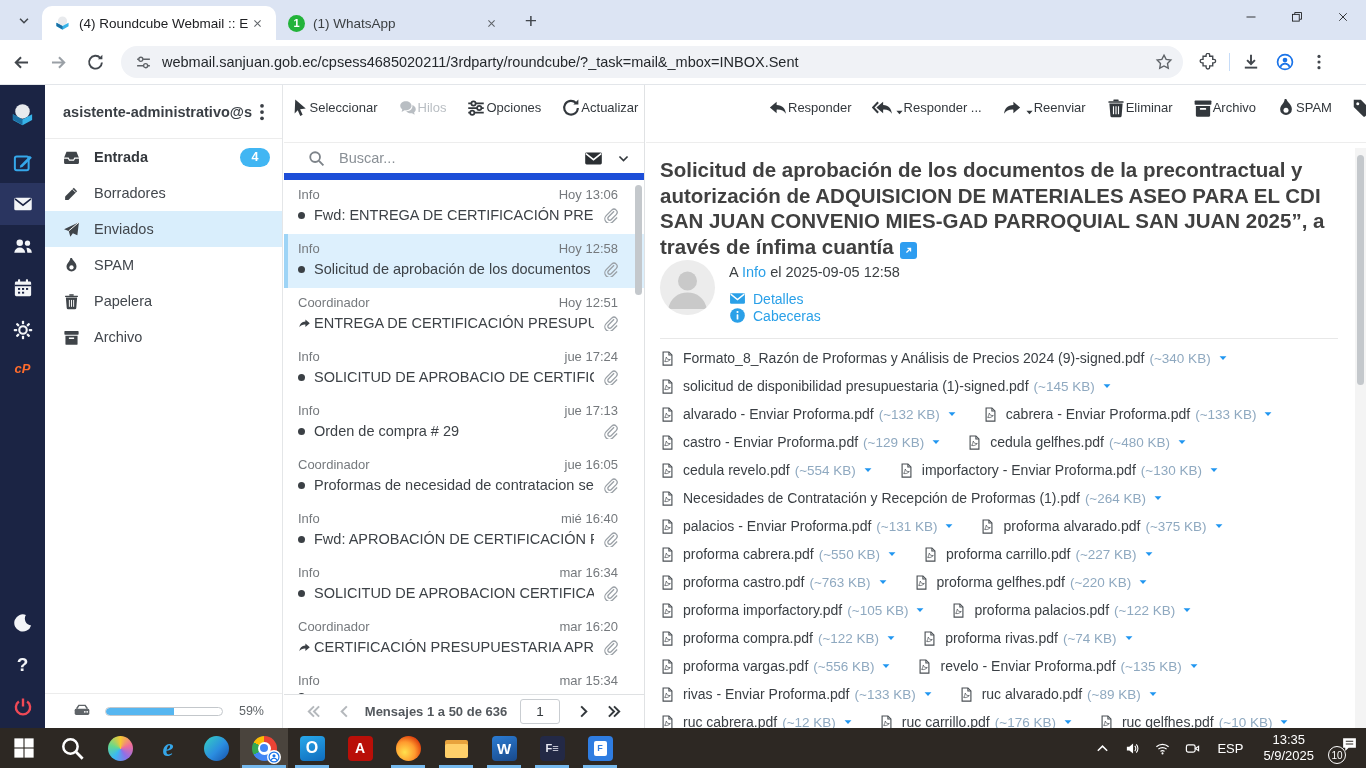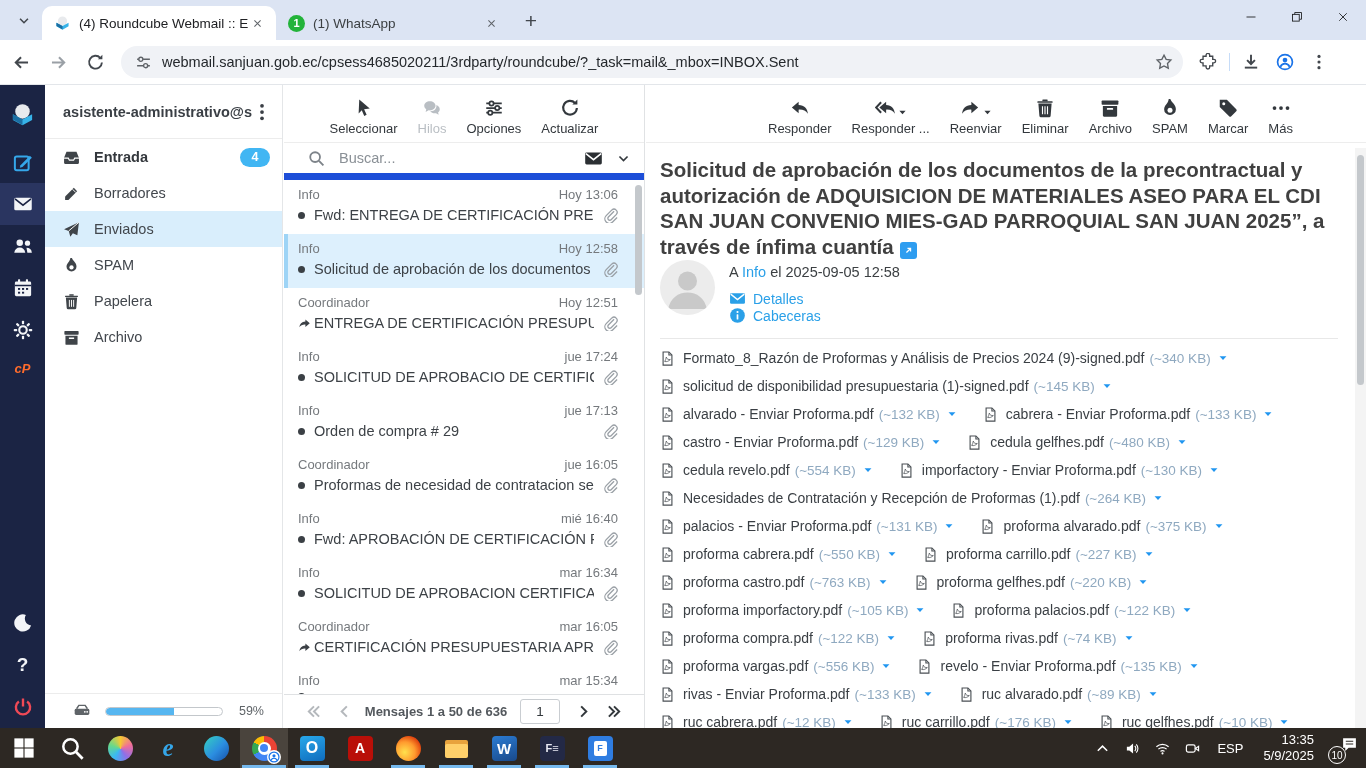--- a/index.html
+++ b/index.html
@@ -63,21 +63,21 @@
   .folder.selected{background:#d9eefc;}
   .fbadge{min-width:30px;height:19px;background:#41b6f3;border-radius:10px;color:#fff;font-size:12.5px;font-weight:bold;display:flex;align-items:center;justify-content:center;padding:0 8px;}
   .quota{position:absolute;left:0;bottom:0;width:237px;height:35px;border-top:1px solid #ececec;display:flex;align-items:center;padding:0 18px 0 28px;}
   .quota .ic{width:18px;height:18px;color:#5f6468;margin-right:14px;}
   .quota-track{flex:1;height:9px;border:1px solid #c3c7cb;border-radius:5px;overflow:hidden;background:#fff;}
   .quota-fill{height:100%;background:#56b6f0;border-radius:4px 0 0 4px;}
   .quota-pct{font-size:12.5px;color:#5f6468;margin-left:16px;}
 
   .listpane{position:absolute;left:284px;top:0;width:361px;height:643px;background:#fff;border-right:1px solid #e0e2e4;}
   .pane-toolbar{height:58px;display:flex;align-items:flex-start;justify-content:center;padding-top:9px;border-bottom:1px solid #ededed;}
-  .ptb-btn{display:flex;flex-direction:column;align-items:center;margin:0 10px;color:#33383d;}
+  .ptb-btn{display:flex;align-items:center;margin:0 10px;color:#33383d;}
   .ptb-btn .icwrap{height:24px;display:flex;align-items:flex-end;}
   .ptb-btn .ic{width:20px;height:20px;}
   .ptb-btn .caret{width:9px;height:9px;margin-left:3px;margin-bottom:1px;}
   .ptb-label{font-size:13px;margin-top:3px;white-space:nowrap;}
   .ptb-btn.disabled{color:#b9bec3;}
   .searchrow{height:37px;display:flex;align-items:center;padding:0 14px 0 24px;border-bottom:7px solid #1d4ed8;}
   .searchrow .s-ic{width:17px;height:17px;color:#7d8389;margin-right:14px;}
   .search-input{flex:1;border:none;outline:none;font-size:14.5px;color:#3c4043;font-family:"Liberation Sans",sans-serif;background:transparent;}
   .search-input::placeholder{color:#8a9096;}
   .searchrow .m-ic{width:19px;height:19px;color:#2b2f33;margin-right:14px;}
@@ -151,21 +151,21 @@
   .folder-back{position:absolute;left:1px;top:4px;width:23px;height:17px;background:#e8a33d;border-radius:2px;}
   .folder-front{position:absolute;left:1px;top:8px;width:23px;height:14px;background:#ffd06a;border-radius:2px;}
   .ti.word{background:linear-gradient(160deg,#2b7cd3,#19498a);color:#fff;font-size:15px;}
   .ti.fes{background:#232946;color:#e8e9f3;font-size:11px;letter-spacing:0;}
   .ti.forms{background:#2f7de1;position:relative;}
   .forms-page{width:13px;height:15px;background:#fff;border-radius:2px;display:flex;align-items:center;justify-content:center;color:#2f7de1;font-size:9px;font-weight:bold;}
   .tray{position:absolute;right:0;top:0;height:40px;display:flex;align-items:center;color:#fff;}
   .tray-ic{width:30px;height:40px;display:flex;align-items:center;justify-content:center;color:#fff;}
   .tray-ic .ic{width:15px;height:15px;}
   .tray-lang{font-size:13px;margin:0 10px;}
-  .tray-clock{text-align:right;font-size:13px;line-height:16px;margin:0 10px;}
+  .tray-clock{text-align:center;font-size:13px;line-height:16px;margin:0 10px;}
   .tray-notif{position:relative;width:42px;height:40px;display:flex;align-items:center;justify-content:center;}
   .tray-notif .ic{width:17px;height:17px;position:relative;left:4px;top:-4px;}
   .notif-badge{position:absolute;left:4px;bottom:4px;width:18px;height:18px;border:1.5px solid #fff;border-radius:50%;font-size:10px;display:flex;align-items:center;justify-content:center;background:#2d2823;}
 
   .ic{display:inline-flex;}
   .ic svg{width:100%;height:100%;fill:currentColor;}
 </style>
 </head>
 <body>
 
@@ -702,21 +702,21 @@
      <span class="ic msg-clip">
                 <svg viewBox="0 0 16 16">
                   <path d="M12.1 4.3L6.4 10a1.9 1.9 0 102.7 2.7l5.3-5.3a3.2 3.2 0 00-4.5-4.5L4.2 8.6a4.5 4.5 0 006.4 6.4l4.5-4.5" fill="none" stroke="currentColor" stroke-width="1.3"></path>
                 </svg>
               </span>
    </div>
  </div>
  <div class="msg  read">
    <div class="msg-line1">
               <span class="msg-from">Coordinador</span>
-              <span class="msg-date">mar 16:05</span>
+              <span class="msg-date">mar 16:20</span>
             </div>
    <div class="msg-line2">
      <span class="msg-marker">
                 <span class="ic ">
                   <svg viewBox="0 0 16 16">
                     <path d="M9.1 3l5.4 4.6-5.4 4.6V9.3c-3.5-.2-5.7.9-7.4 3.3.3-4.2 2.8-6.8 7.4-7z"></path>
                   </svg>
                 </span>
               </span>
      <span class="msg-subject">CERTIFICACIÓN PRESUPUESTARIA APROB...</span>

